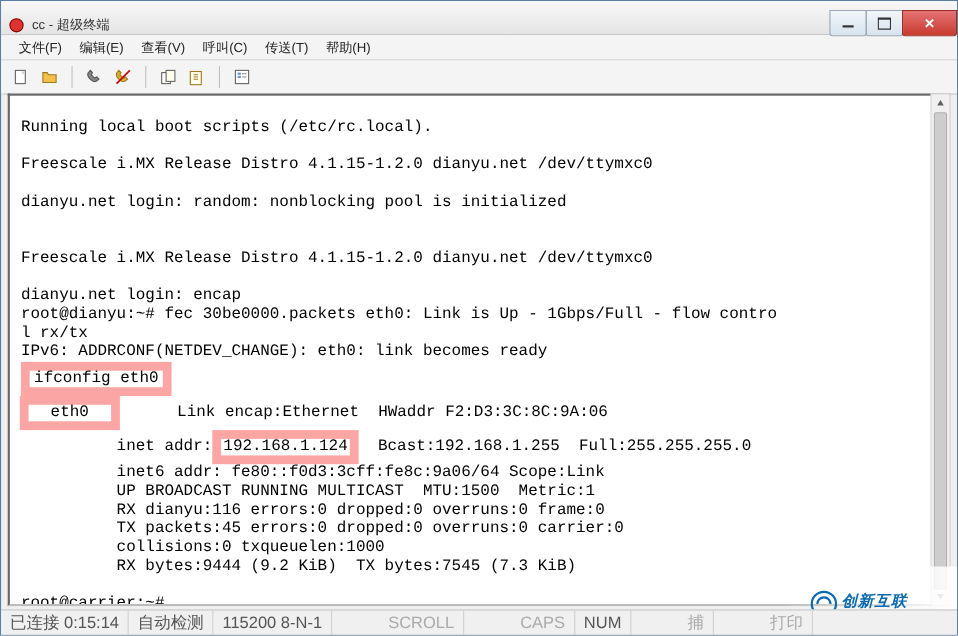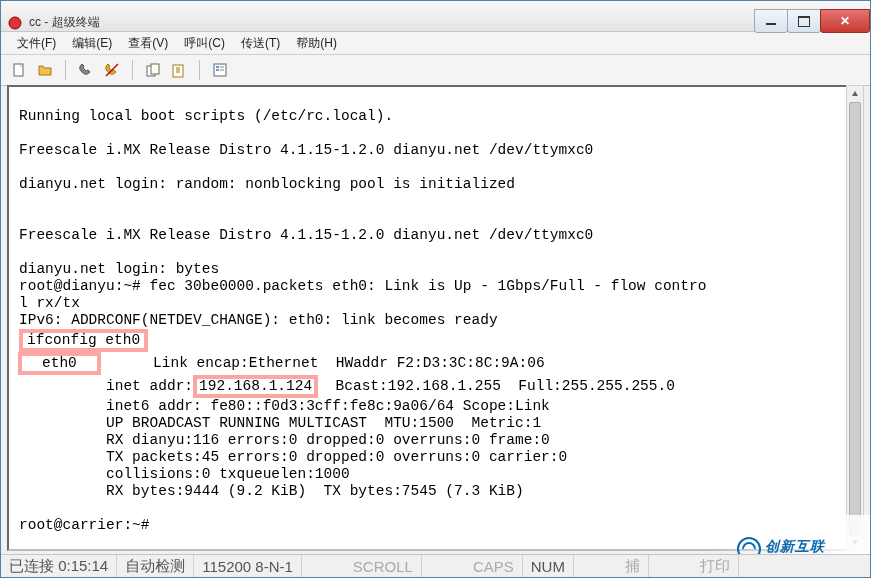--- a/index.html
+++ b/index.html
@@ -17,21 +17,21 @@
   .menu-item{padding:2px 8px;color:#222;cursor:default;}
   .toolbar{height:30px;display:flex;align-items:center;padding:0 6px;gap:2px;background:#f4f4f4;border-bottom:1px solid #c6c6c6;}
   .tb-btn{width:22px;height:22px;display:flex;align-items:center;justify-content:center;border:1px solid transparent;border-radius:3px;}
   .tb-sep{width:1px;height:20px;background:#c0c0c0;margin:0 6px;}
   .terminal-wrap{position:absolute;left:6px;right:6px;top:84px;bottom:26px;border:2px inset #bcbcbc;background:#fff;overflow:hidden;}
   .terminal{width:100%;height:100%;box-sizing:border-box;padding:6px 10px;font-family:"Courier New",monospace;font-size:14.5px;line-height:17px;color:#000;white-space:pre;overflow:auto;background:#fff;}
   .scrollbar{position:absolute;right:6px;top:84px;bottom:26px;width:16px;background:#f0f0f0;border:1px solid #d0d0d0;display:flex;flex-direction:column;}
   .sb-arrow{height:16px;display:flex;align-items:center;justify-content:center;background:#f0f0f0;}
   .sb-track{flex:1;background:#f0f0f0;position:relative;}
   .sb-thumb{position:absolute;left:2px;right:2px;top:0;height:100%;background:#cdcdcd;border:1px solid #b0b0b0;border-radius:2px;}
-  .redbox{border:4px solid #fca5a5;display:inline-block;line-height:15px;}
+  .redbox{border:8px solid #fca5a5;display:inline-block;line-height:15px;}
   .redbox-head{padding:0 4px;}
   .redbox-eth{padding:0 20px;margin-left:-1px;}
   .redbox-ip{padding:0 2px;}
   .statusbar{position:absolute;left:0;right:0;bottom:0;height:22px;background:#f0f0f0;border-top:1px solid #c6c6c6;display:flex;align-items:stretch;font-size:15px;color:#555;}
   .status-cell{padding:0 8px;border-right:1px solid #d0d0d0;display:flex;align-items:center;white-space:nowrap;}
   .status-cell.dim{color:#aaa;margin-left:43px;}
   .watermark{position:absolute;right:0;bottom:22px;height:40px;width:150px;background:linear-gradient(to left,rgba(255,255,255,.95),rgba(255,255,255,0));display:flex;align-items:center;justify-content:flex-end;padding-right:10px;pointer-events:none;}
   .wm-badge{font-family:Liberation Serif, serif;font-size:10px;color:#888;letter-spacing:1px;margin-top:39px;}
   .wm-badge b{font-size:14px;color:#0a6ab0;font-style:italic;}
 </style>
@@ -120,21 +120,21 @@
   <div class="terminal-wrap">
     <pre class="terminal"><span>Running local boot scripts (/etc/rc.local).</span>
 <span></span>
 <span>Freescale i.MX Release Distro 4.1.15-1.2.0 dianyu.net /dev/ttymxc0</span>
 <span></span>
 <span>dianyu.net login: random: nonblocking pool is initialized</span>
 <span></span>
 <span></span>
 <span>Freescale i.MX Release Distro 4.1.15-1.2.0 dianyu.net /dev/ttymxc0</span>
 <span></span>
-<span>dianyu.net login: bytes</span>
+<span>dianyu.net login: encap</span>
 <span>root@dianyu:~# fec 30be0000.packets eth0: Link is Up - 1Gbps/Full - flow contro</span>
 <span>l rx/tx</span>
 <span>IPv6: ADDRCONF(NETDEV_CHANGE): eth0: link becomes ready</span>
 <span class="redbox redbox-head">ifconfig eth0</span>
 <span class="redbox redbox-eth">eth0</span><span>      Link encap:Ethernet  HWaddr F2:D3:3C:8C:9A:06</span>
 <span>          inet addr:</span><span class="redbox redbox-ip">192.168.1.124</span><span>  Bcast:192.168.1.255  Full:255.255.255.0</span>
 <span>          inet6 addr: fe80::f0d3:3cff:fe8c:9a06/64 Scope:Link</span>
 <span>          UP BROADCAST RUNNING MULTICAST  MTU:1500  Metric:1</span>
 <span>          RX dianyu:116 errors:0 dropped:0 overruns:0 frame:0</span>
 <span>          TX packets:45 errors:0 dropped:0 overruns:0 carrier:0</span>

